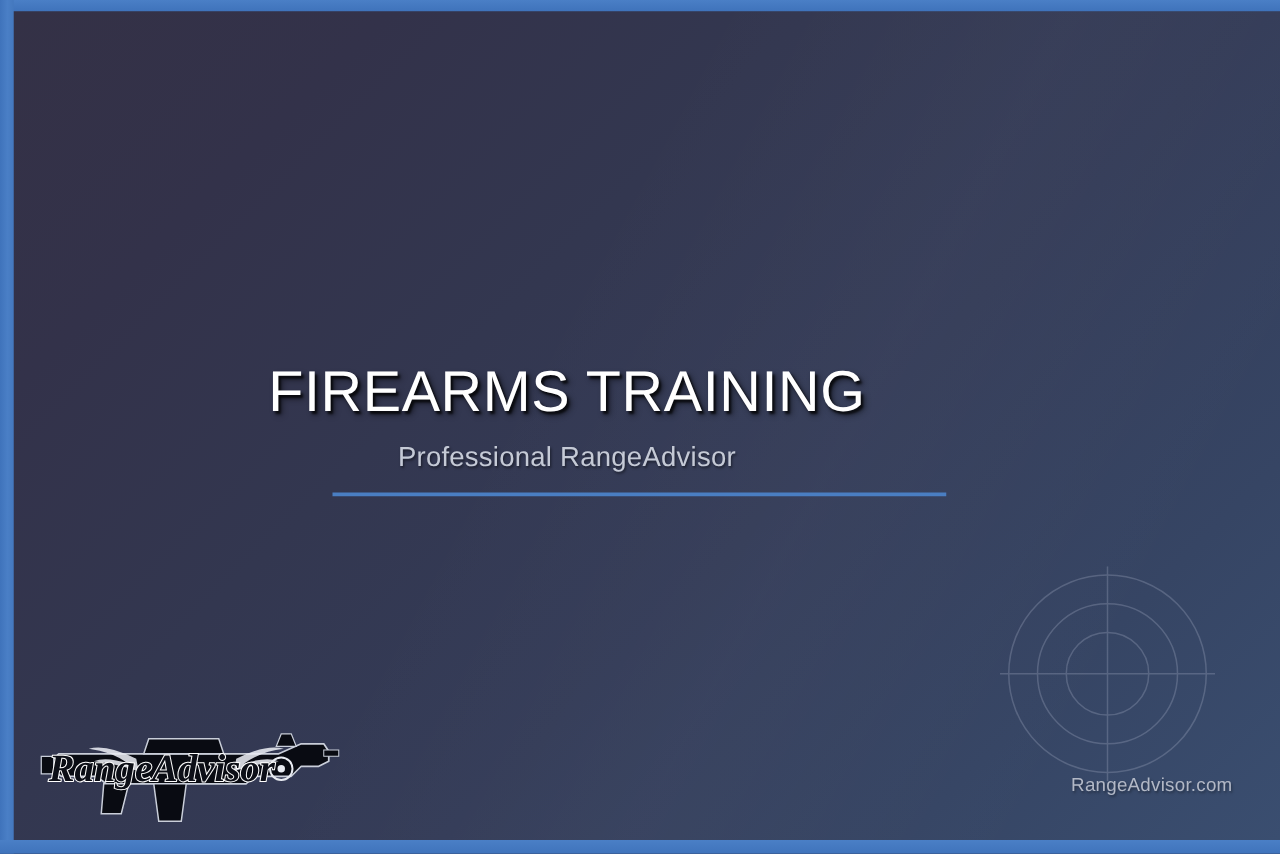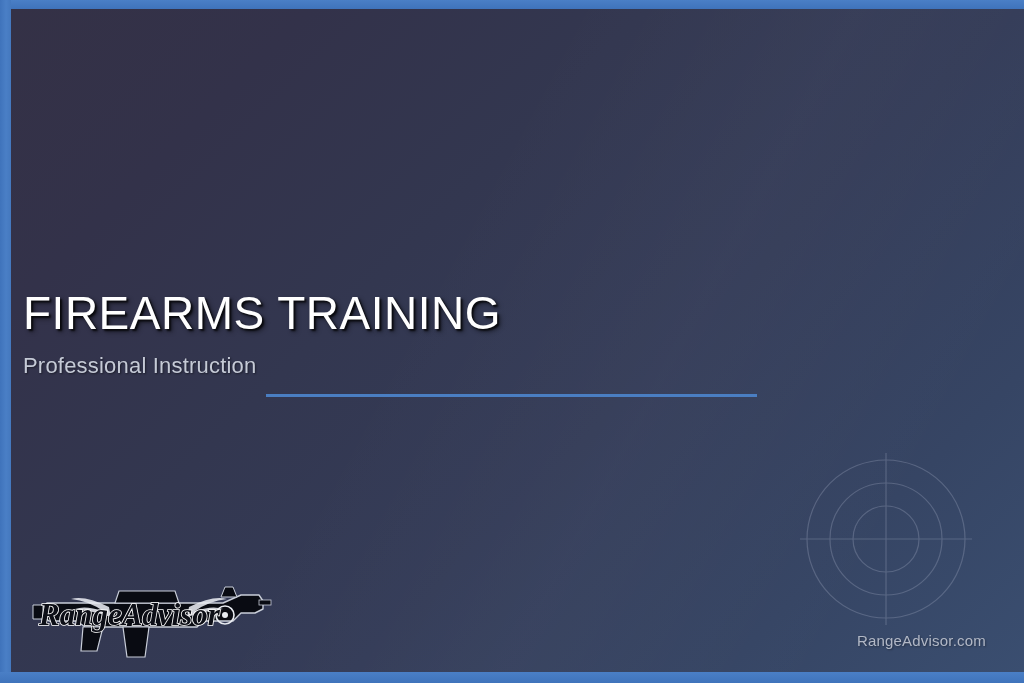--- a/index.html
+++ b/index.html
@@ -73,23 +73,22 @@
         rgba(255,255,255,0.00) 86%);
     pointer-events: none;
   }
 
   
   .title-block {
     position: absolute;
     left: 0;
     top: 280px;
     width: 885px;
-    text-align: left;
+    text-align: center;
     z-index: 4;
-    padding-left: 12px;
   }
   .slide-title {
     margin: 0;
     font-size: 46px;
     font-weight: 400;
     letter-spacing: 0.5px;
     color: #ffffff;
     line-height: 1.08;
     text-shadow: 2px 2px 2px rgba(0,0,0,0.78),
                  3px 3px 5px rgba(0,0,0,0.45);
@@ -131,21 +130,21 @@
     width: 250px;
     height: 100px;
     z-index: 5;
     text-decoration: underline;
   }
 
   
   .footer-url {
     position: absolute;
     right: 38px;
-    bottom: 23px;
+    bottom: 35px;
     font-size: 15px;
     color: #b2b8c6;
     letter-spacing: 0.2px;
     z-index: 5;
     text-shadow: 1px 1px 2px rgba(0,0,0,0.35);
   }
 </style>
 </head>
 <body>
 
@@ -164,21 +163,21 @@
           <circle cx="86" cy="86" r="56"></circle>
           <circle cx="86" cy="86" r="33"></circle>
           <line x1="86" y1="0" x2="86" y2="172"></line>
           <line x1="0" y1="86" x2="172" y2="86"></line>
         </g>
       </svg>
     </div>
 
     <div class="title-block">
       <h1 class="slide-title">FIREARMS TRAINING</h1>
-      <p class="slide-subtitle">Professional Instruction</p>
+      <p class="slide-subtitle">Professional RangeAdvisor</p>
     </div>
 
     <div class="accent-rule"></div>
 
     <div class="logo">
       <svg width="250" height="100" viewBox="0 0 250 100" aria-hidden="true">
         <g>
 
           <path d="M14 44 L20 38 L196 38 L214 30 L232 30 L236 36 L236 44 L228 48
                    L214 48 L206 56 L176 56 L170 62 L58 62 L50 56 L22 56 L14 50 Z" fill="#090b12" stroke="#c9ced9" stroke-width="1.4" stroke-linejoin="round"></path>

